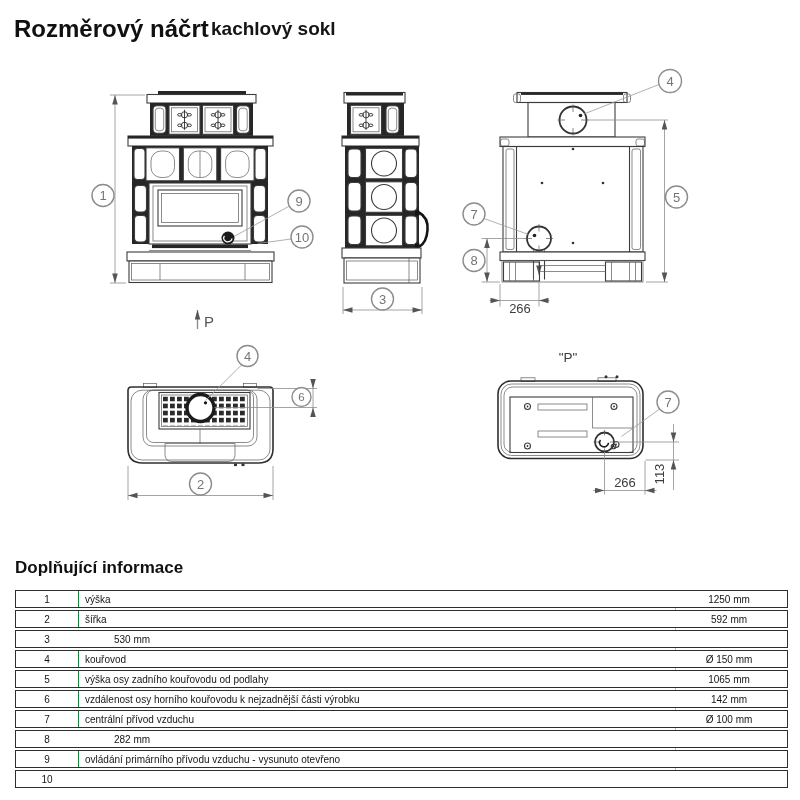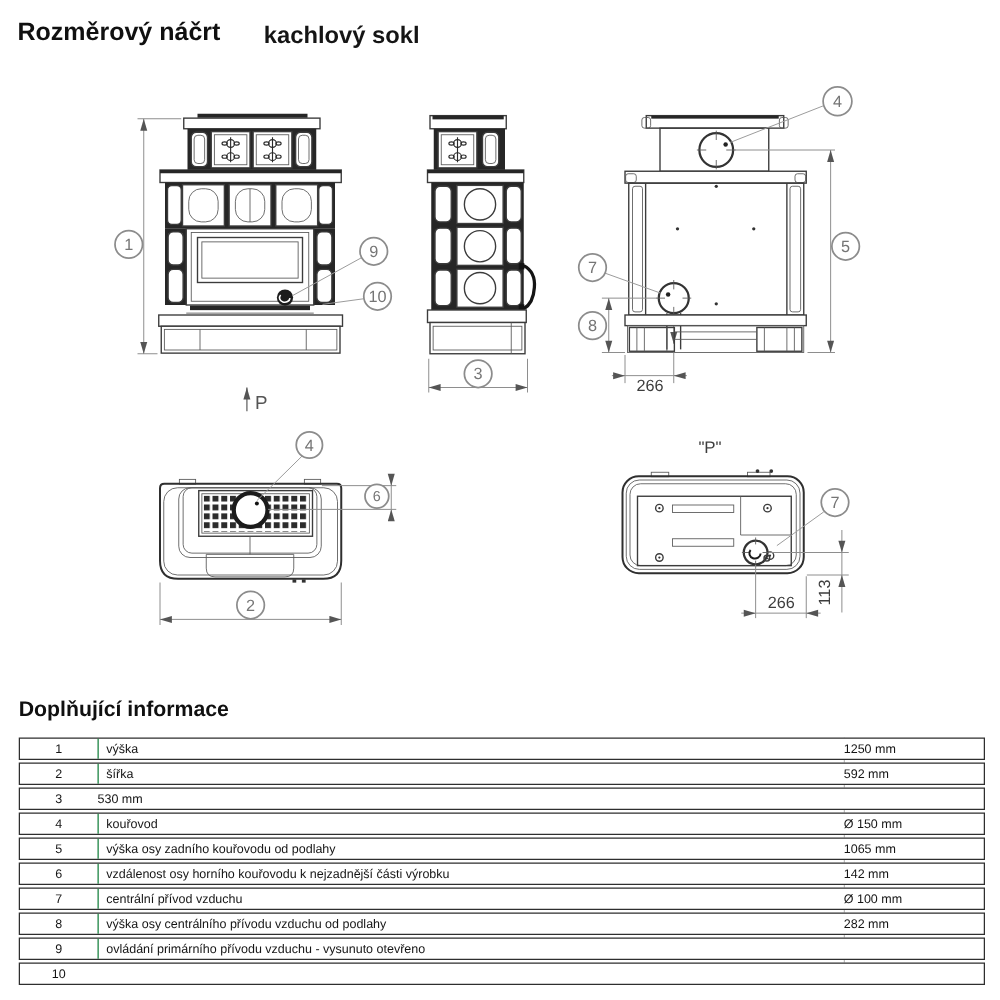--- a/index.html
+++ b/index.html
@@ -1,20 +1,20 @@
 <!DOCTYPE html>
 <html><head>
 <meta charset="utf-8">
 <style>
   html,body { margin:0; padding:0; }
   body {
     width:800px; height:800px; position:relative; overflow:hidden;
     background:#ffffff; font-family:"Liberation Sans", sans-serif;
   }
-  .page-title { position:absolute; left:14px; top:15px; font-size:20px; font-weight:bold; color:#101010; }
+  .page-title { position:absolute; left:14px; top:15px; font-size:24px; font-weight:bold; color:#101010; }
   .page-subtitle { position:absolute; left:211px; top:18px; font-size:19px; font-weight:bold; color:#151515; }
   svg.drawing { position:absolute; left:0; top:50px; }
 
   
   .ol  { fill:none; stroke:#2f2f2f; stroke-width:1.6; stroke-linejoin:round; }
   .md  { fill:none; stroke:#3c3c3c; stroke-width:1.1; }
   .mdw { fill:#ffffff; stroke:#3c3c3c; stroke-width:1.1; }
   .tn  { fill:none; stroke:#5a5a5a; stroke-width:0.7; }
   .dk  { fill:#262626; stroke:none; }
   .pp  { fill:#ffffff; stroke:#333333; stroke-width:1.8; }
@@ -28,21 +28,21 @@
   .info-heading { position:absolute; left:15px; top:558px; font-size:17px; font-weight:bold; color:#101010; }
   .info-table { position:absolute; left:15px; top:590px; width:773px; }
   .divider-line { position:absolute; left:660px; top:0; width:1px; height:198px; background:#bcbcbc; }
   .t-row {
     position:relative; display:flex; align-items:center; height:16px;
     border:1px solid #2e2e2e; margin-bottom:2px; background:#ffffff;
     font-size:10px; color:#151515; z-index:1;
   }
   .c-num   { width:62px; text-align:center; flex:none; }
   .c-label { flex:1; border-left:1px solid #15803d; padding-left:6px; height:100%; display:flex; align-items:center; }
-  .c-value { width:108px; text-align:left; padding-right:4px; flex:none; }
+  .c-value { width:108px; text-align:center; padding-right:4px; flex:none; }
 </style>
 </head>
 <body>
 
 <div class="page-title">Rozměrový náčrt</div>
 <div class="page-subtitle">kachlový sokl</div>
 
 <svg class="drawing" width="800" height="505" viewBox="0 50 800 505" xmlns="http://www.w3.org/2000/svg">
   <defs>
     <marker id="arr" markerUnits="userSpaceOnUse" markerWidth="11" markerHeight="8" refX="10" refY="3" orient="auto-start-reverse">
@@ -425,21 +425,20 @@
     <div class="c-label">vzdálenost osy horního kouřovodu k nejzadnější části výrobku</div>
     <div class="c-value">142 mm</div>
   </div>
   <div class="t-row">
     <div class="c-num">7</div>
     <div class="c-label">centrální přívod vzduchu</div>
     <div class="c-value">Ø 100 mm</div>
   </div>
   <div class="t-row">
     <div class="c-num">8</div>
-    <div class="c-label">výška osy centrálního přívodu vzduchu od podlahy</div>
     <div class="c-value">282 mm</div>
   </div>
   <div class="t-row">
     <div class="c-num">9</div>
     <div class="c-label">ovládání primárního přívodu vzduchu - vysunuto otevřeno</div>
     <div class="c-value"></div>
   </div>
   <div class="t-row">
     <div class="c-num">10</div>
     <div class="c-value"></div>

